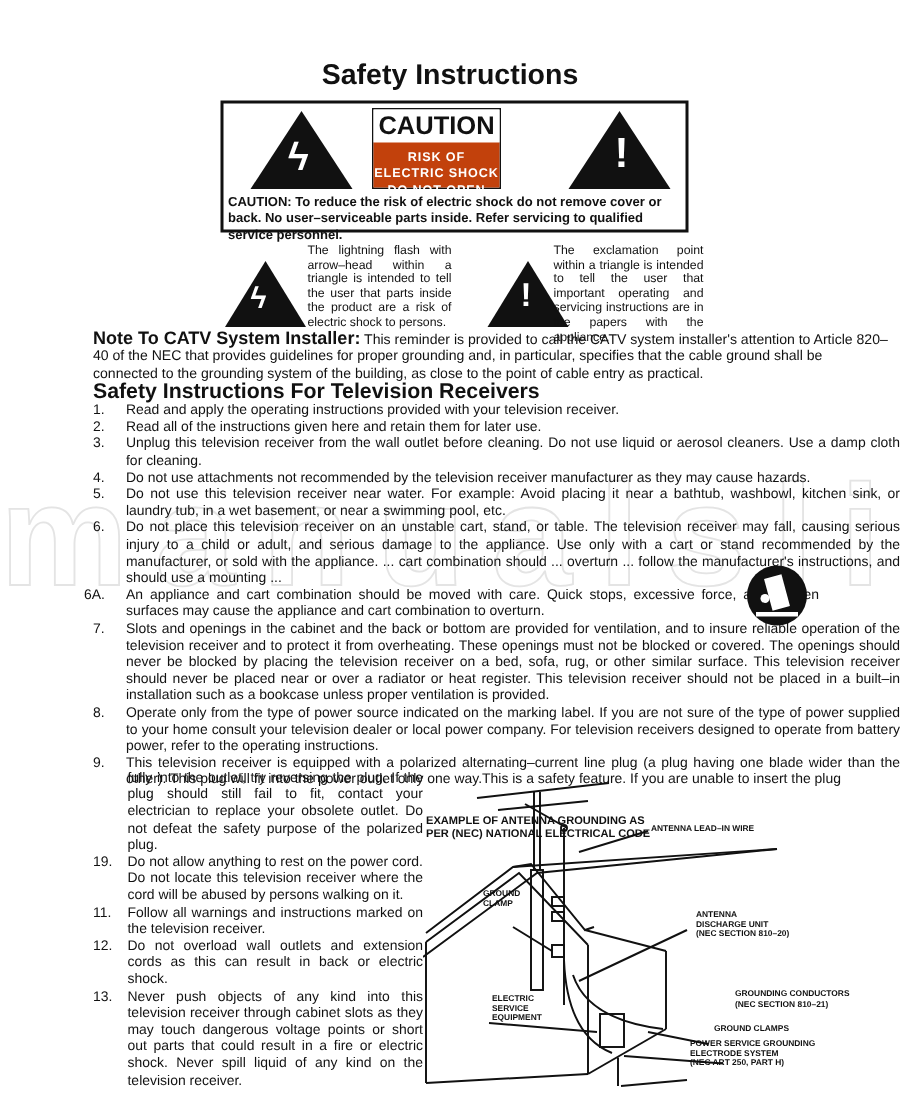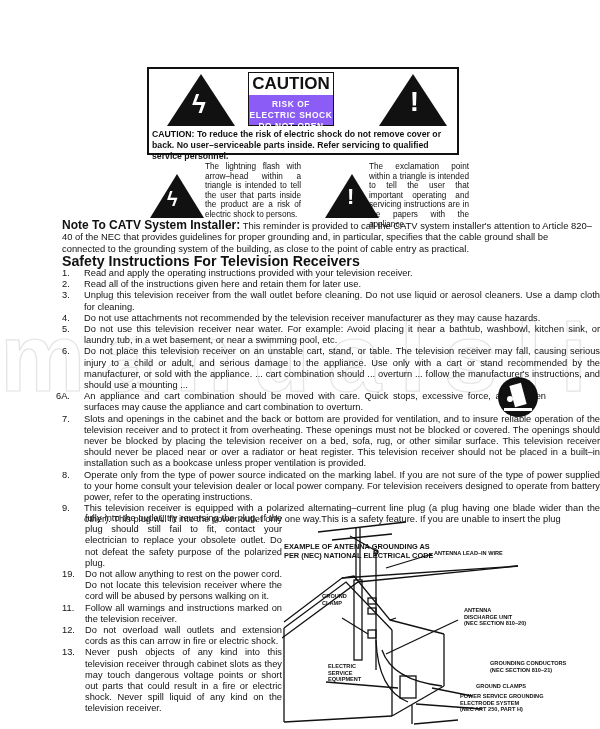--- a/index.html
+++ b/index.html
@@ -7,21 +7,21 @@
   .page { position:absolute; left:0; top:0; width:600px; height:729px; }
   .watermark { position:absolute; left:0; top:318px; width:600px; height:80px; font-family:"Liberation Sans", sans-serif; font-size:96px; font-weight:bold; color:transparent; -webkit-text-stroke:1.2px #e4e4e4; letter-spacing:18px; line-height:80px; z-index:0; white-space:nowrap; }
   .title { position:absolute; left:0; width:600px; top:40px; text-align:center; font-size:19px; font-weight:bold; }
   .caution-box { position:absolute; left:147px; top:67px; width:312px; height:88px; border:2px solid #111; box-sizing:border-box; }
   .tri { position:absolute; width:0; height:0; border-left:34px solid transparent; border-right:34px solid transparent; border-bottom:52px solid #111; }
   .tri-left { left:18px; top:5px; }
   .tri-right { right:10px; top:5px; }
   .tri-glyph { position:absolute; color:#fff; font-weight:bold; text-align:center; }
   .caution-label { position:absolute; left:99px; top:3px; width:86px; height:54px; border:1px solid #111; box-sizing:border-box; }
   .caution-word { height:22px; line-height:22px; text-align:center; font-size:17px; font-weight:bold; background:#fff; }
-  .caution-black { background:#8b5cf6; color:#fff; height:30px; font-size:8.4px; font-weight:bold; text-align:center; line-height:11px; padding-top:4px; box-sizing:border-box; letter-spacing:0.6px; }
+  .caution-black { background:#c2410c; color:#fff; height:30px; font-size:8.4px; font-weight:bold; text-align:center; line-height:11px; padding-top:4px; box-sizing:border-box; letter-spacing:0.6px; }
   .caution-text { position:absolute; left:3px; top:60px; width:304px; font-size:8.7px; font-weight:bold; line-height:11px; }
   .sym-row { position:absolute; top:162px; left:0; width:600px; height:58px; }
   .sym-tri { position:absolute; width:0; height:0; border-left:27px solid transparent; border-right:27px solid transparent; border-bottom:44px solid #111; }
   .sym-text { position:absolute; font-size:8.2px; line-height:9.6px; text-align:justify; }
   .note { position:absolute; left:62px; top:220px; width:530px; font-size:9.4px; line-height:11.4px; }
   .note b { font-size:12px; }
   .h2 { position:absolute; left:62px; top:253px; font-size:14.2px; font-weight:bold;text-align:right; }
   .list { position:absolute; left:62px; top:268px; width:538px; font-size:9.3px; line-height:11.2px; }
   .li { position:relative; padding-left:22px; text-align:justify; }
   .li .num { position:absolute; left:0; top:0; }
@@ -32,20 +32,21 @@
   .diag-title { position:absolute; left:2px; top:32px; font-size:7.4px; font-weight:bold; line-height:9px; }
   .cart-icon { position:absolute; left:498px; top:377px; width:40px; height:40px; border-radius:50%; background:#111; }
 </style>
 </head>
 <body>
 
 <div class="page">
 
   <div class="watermark">manualsli</div>
 
+  <div class="title">Safety Instructions</div>
 
   <div class="caution-box">
     <div class="tri tri-left"></div>
     <div class="tri-glyph" style="left:43px;top:20px;font-size:26px;">ϟ</div>
     <div class="caution-label">
       <div class="caution-word">CAUTION</div>
       <div class="caution-black">
         <div>RISK OF ELECTRIC SHOCK</div>
         <div>DO NOT OPEN</div>
       </div>
@@ -89,21 +90,21 @@
       <rect x="14" y="7" width="12" height="22" fill="#fff" transform="rotate(-15 20 18)"></rect>
       <circle cx="12" cy="22" r="3" fill="#fff"></circle>
       <rect x="6" y="31" width="28" height="3" fill="#fff"></rect>
     </svg>
   </div>
 
   <div class="list2">
     <div class="li"><span>fully into the outlet, try reversing the plug. If the plug should still fail to fit, contact your electrician to replace your obsolete outlet. Do not defeat the safety purpose of the polarized plug.</span></div>
     <div class="li"><span class="num">19.</span><span>Do not allow anything to rest on the power cord. Do not locate this television receiver where the cord will be abused by persons walking on it.</span></div>
     <div class="li"><span class="num">11.</span><span>Follow all warnings and instructions marked on the television receiver.</span></div>
-    <div class="li"><span class="num">12.</span><span>Do not overload wall outlets and extension cords as this can arrow in fire or electric shock.</span></div>
+    <div class="li"><span class="num">12.</span><span>Do not overload wall outlets and extension cords as this can result in back or electric shock.</span></div>
     <div class="li"><span class="num">13.</span><span>Never push objects of any kind into this television receiver through cabinet slots as they may touch dangerous voltage points or short out parts that could result in a fire or electric shock. Never spill liquid of any kind on the television receiver.</span></div>
   </div>
 
   <div class="diagram">
     <svg width="318" height="219" viewBox="0 0 318 219" style="position:absolute;left:0;top:0;">
       <g stroke="#111" stroke-width="1.3" fill="none">
 
         <line x1="36" y1="22" x2="124" y2="12"></line>
         <line x1="50" y1="30" x2="110" y2="24"></line>
         <line x1="68" y1="26" x2="96" y2="42"></line>

